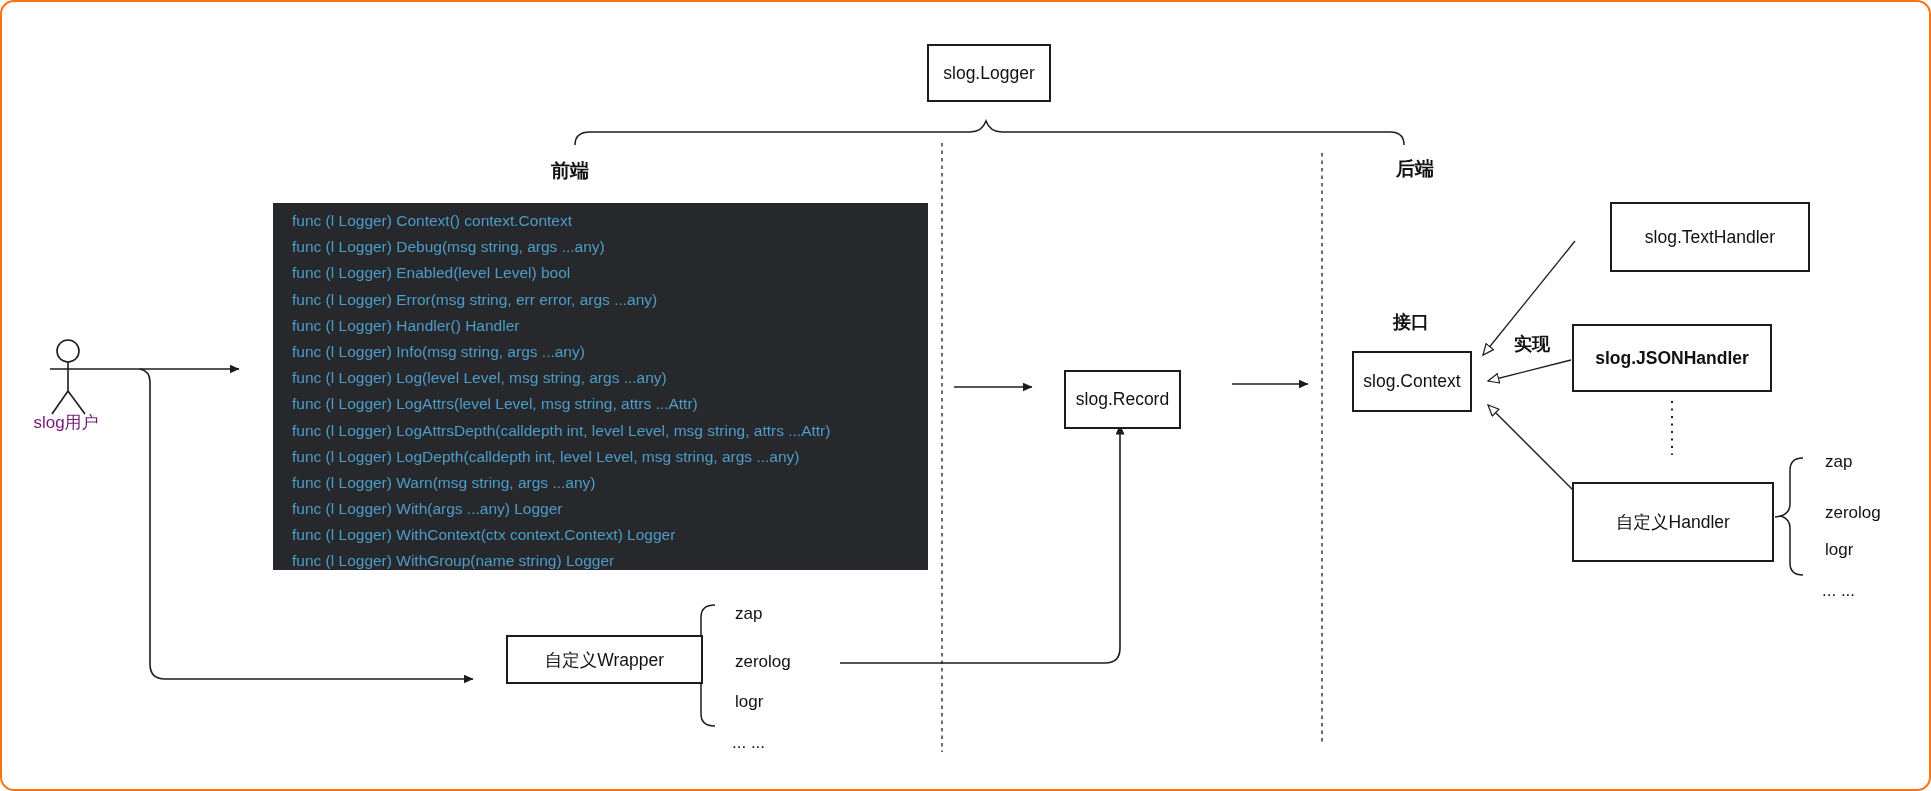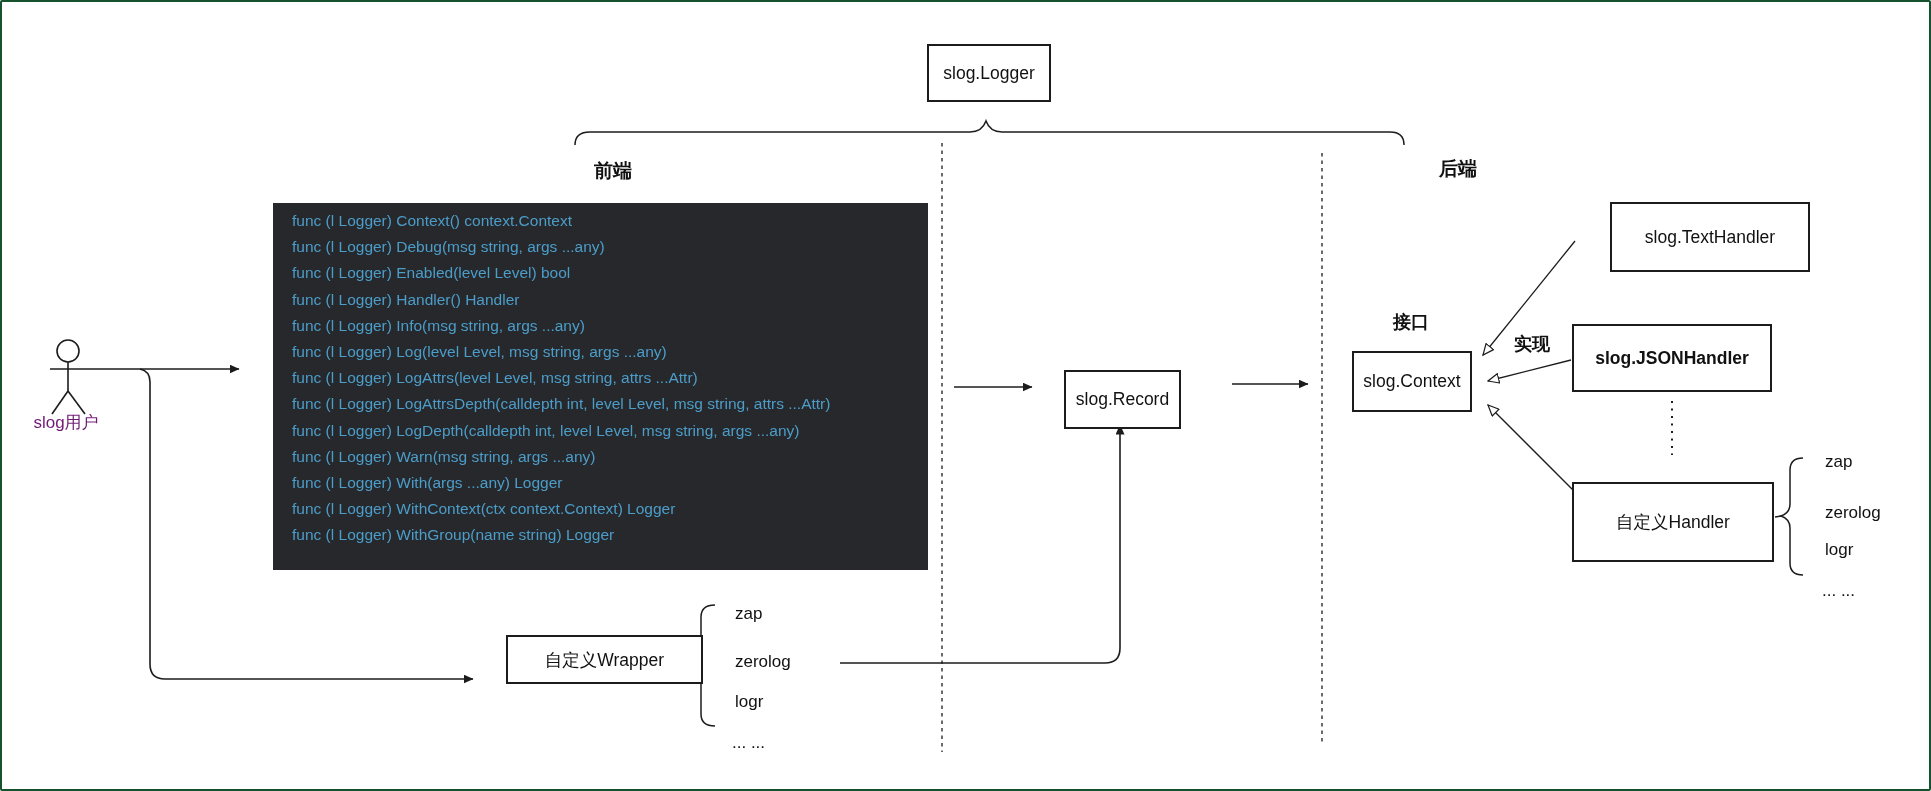--- a/index.html
+++ b/index.html
@@ -1,29 +1,29 @@
 <!DOCTYPE html>
 <html><head>
 <meta charset="utf-8">
 <style>
   html,body{margin:0;padding:0;background:#ffffff;}
   body{font-family:"Liberation Sans","DejaVu Sans",sans-serif;color:#111;}
   .canvas{
     position:relative;width:1931px;height:791px;background:#fff;
-    border:2px solid #14532d;border-radius:2px;box-sizing:border-box;overflow:hidden;
+    border:2px solid #f97316;border-radius:14px;box-sizing:border-box;overflow:hidden;
   }
   .connectors{position:absolute;left:0;top:0;width:1931px;height:791px;z-index:1;}
   .node{
     position:absolute;z-index:2;background:#fff;border:2px solid #1c1c1c;
     display:flex;align-items:center;justify-content:center;
     font-size:17.5px;color:#111;box-sizing:border-box;white-space:nowrap;
   }
   .seclabel{
     position:absolute;z-index:2;font-weight:700;font-size:19px;color:#111;
-    transform:translate(-50%,-50%);white-space:nowrap;margin-left:43px;
+    transform:translate(-50%,-50%);white-space:nowrap;
   }
   .smalllabel{
     position:absolute;z-index:2;font-weight:700;font-size:18px;color:#111;
     transform:translate(-50%,-50%);white-space:nowrap;
   }
   .plainlabel{
     position:absolute;z-index:2;font-size:17px;color:#701a75;
     transform:translate(-50%,-50%);white-space:nowrap;
   }
   .code-block{
@@ -120,20 +120,21 @@
   <div class="seclabel" style="left:568px;top:169px;">前端</div>
   <div class="seclabel" style="left:1413px;top:167px;">后端</div>
   <div class="smalllabel" style="left:1409px;top:320px;">接口</div>
   <div class="smalllabel" style="left:1530px;top:342px;">实现</div>
   <div class="plainlabel" style="left:64px;top:420px;">slog用户</div>
 
   <div class="code-block">
     <div class="code-line">func (l Logger) Context() context.Context</div>
     <div class="code-line">func (l Logger) Debug(msg string, args ...any)</div>
     <div class="code-line">func (l Logger) Enabled(level Level) bool</div>
+    <div class="code-line">func (l Logger) Error(msg string, err error, args ...any)</div>
     <div class="code-line">func (l Logger) Handler() Handler</div>
     <div class="code-line">func (l Logger) Info(msg string, args ...any)</div>
     <div class="code-line">func (l Logger) Log(level Level, msg string, args ...any)</div>
     <div class="code-line">func (l Logger) LogAttrs(level Level, msg string, attrs ...Attr)</div>
     <div class="code-line">func (l Logger) LogAttrsDepth(calldepth int, level Level, msg string, attrs ...Attr)</div>
     <div class="code-line">func (l Logger) LogDepth(calldepth int, level Level, msg string, args ...any)</div>
     <div class="code-line">func (l Logger) Warn(msg string, args ...any)</div>
     <div class="code-line">func (l Logger) With(args ...any) Logger</div>
     <div class="code-line">func (l Logger) WithContext(ctx context.Context) Logger</div>
     <div class="code-line">func (l Logger) WithGroup(name string) Logger</div>

